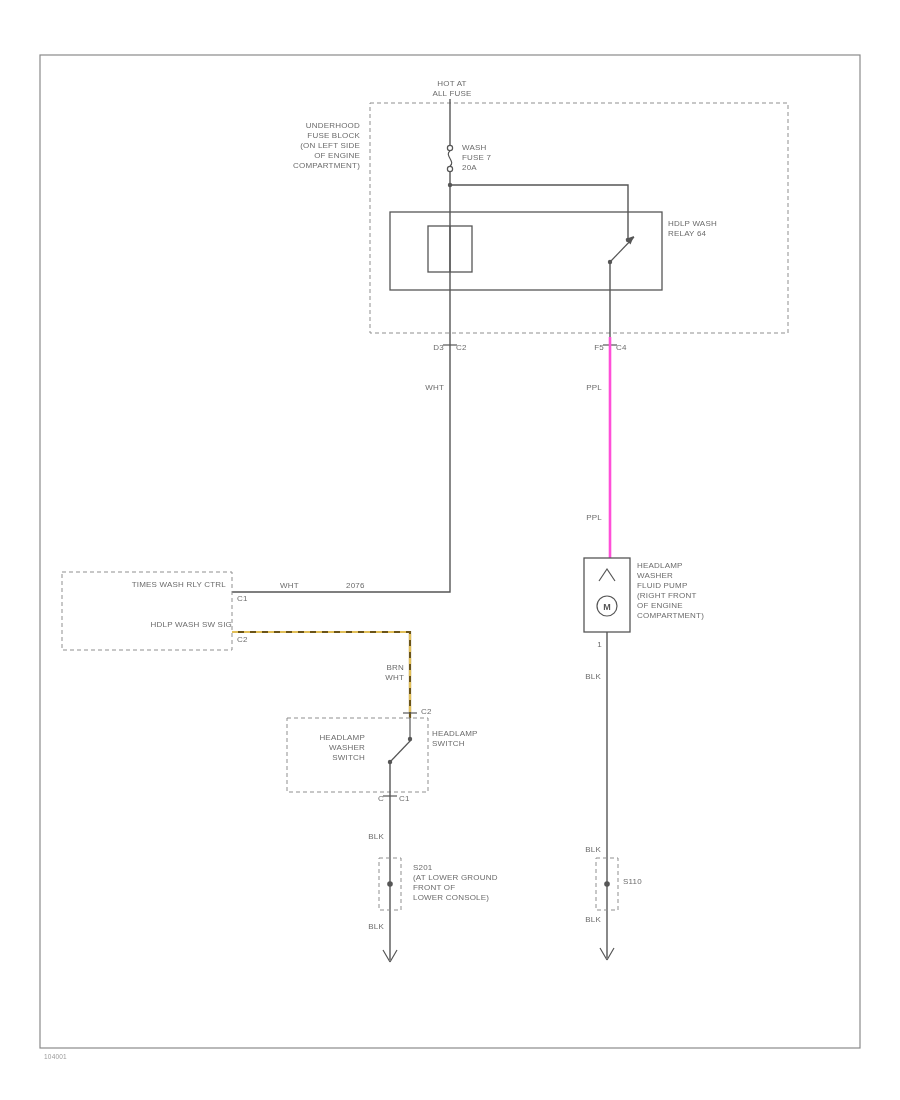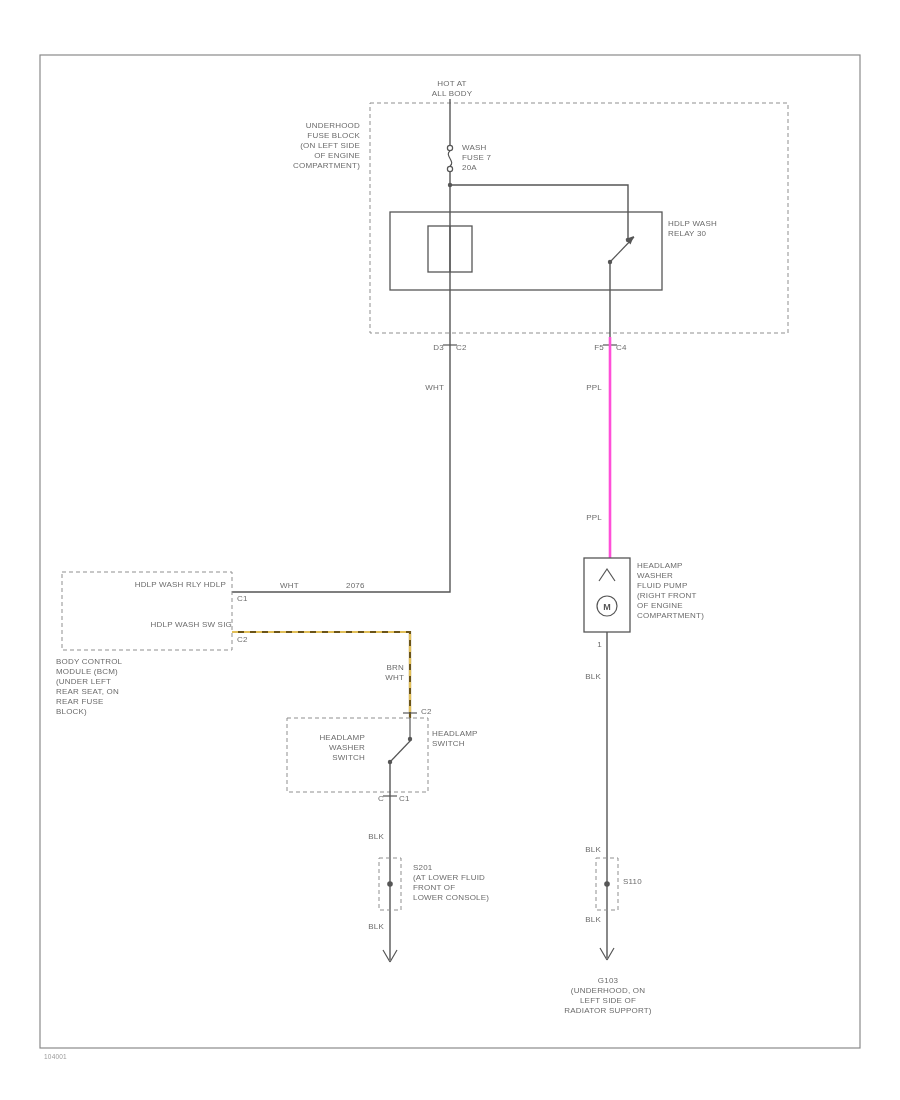--- a/index.html
+++ b/index.html
@@ -98,45 +98,45 @@
 
     <g>
       <path class="w" d="M390,792 V960"></path>
       <rect class="dashbox" x="379" y="858" width="22" height="52"></rect>
       <circle class="dot" cx="390" cy="884" r="2.8"></circle>
       <path class="w2" d="M383,950 L390,962 M397,950 L390,962"></path>
     </g>
   </svg>
 
   <div class="lbl c" style="left:410px;top:79px;width:84px">HOT AT
-ALL BODY</div>
+ALL FUSE</div>
 
   <div class="lbl r" style="left:248px;top:121px;width:112px">UNDERHOOD
 FUSE BLOCK
 (ON LEFT SIDE
 OF ENGINE
 COMPARTMENT)</div>
 
   <div class="lbl" style="left:462px;top:143px;width:52px">WASH
 FUSE 7
 20A</div>
 
   <div class="lbl" style="left:668px;top:219px;width:84px">HDLP WASH
-RELAY 30</div>
+RELAY 64</div>
 
   <div class="lbl r" style="left:420px;top:343px;width:24px">D3</div>
   <div class="lbl" style="left:456px;top:343px;width:24px">C2</div>
   <div class="lbl r" style="left:580px;top:343px;width:24px">F5</div>
   <div class="lbl" style="left:616px;top:343px;width:24px">C4</div>
 
   <div class="lbl r" style="left:412px;top:383px;width:32px">WHT</div>
   <div class="lbl r" style="left:570px;top:383px;width:32px">PPL</div>
   <div class="lbl r" style="left:570px;top:513px;width:32px">PPL</div>
 
-  <div class="lbl r" style="left:78px;top:580px;width:148px">HDLP WASH RLY HDLP</div>
+  <div class="lbl r" style="left:78px;top:580px;width:148px">TIMES WASH RLY CTRL</div>
   <div class="lbl r" style="left:84px;top:620px;width:148px">HDLP WASH SW SIG</div>
   <div class="lbl" style="left:237px;top:594px;width:22px">C1</div>
   <div class="lbl" style="left:237px;top:635px;width:22px">C2</div>
 
   <div class="lbl" style="left:280px;top:581px;width:30px">WHT</div>
   <div class="lbl" style="left:346px;top:581px;width:34px">2076</div>
 
   <div class="lbl r" style="left:372px;top:663px;width:32px">BRN
 WHT</div>
 
@@ -144,44 +144,34 @@
   <div class="lbl" style="left:432px;top:729px;width:70px">HEADLAMP
 SWITCH</div>
   <div class="lbl r" style="left:293px;top:733px;width:72px">HEADLAMP
 WASHER
 SWITCH</div>
   <div class="lbl r" style="left:368px;top:794px;width:16px">C</div>
   <div class="lbl" style="left:399px;top:794px;width:24px">C1</div>
 
   <div class="lbl r" style="left:354px;top:832px;width:30px">BLK</div>
   <div class="lbl" style="left:413px;top:863px;width:94px">S201
-(AT LOWER FLUID
+(AT LOWER GROUND
 FRONT OF
 LOWER CONSOLE)</div>
   <div class="lbl r" style="left:354px;top:922px;width:30px">BLK</div>
 
-  <div class="lbl" style="left:56px;top:657px;width:110px">BODY CONTROL
-MODULE (BCM)
-(UNDER LEFT
-REAR SEAT, ON
-REAR FUSE
-BLOCK)</div>
 
   <div class="lbl" style="left:637px;top:561px;width:92px">HEADLAMP
 WASHER
 FLUID PUMP
 (RIGHT FRONT
 OF ENGINE
 COMPARTMENT)</div>
   <div class="lbl r" style="left:588px;top:640px;width:14px">1</div>
 
   <div class="lbl r" style="left:571px;top:672px;width:30px">BLK</div>
   <div class="lbl r" style="left:571px;top:845px;width:30px">BLK</div>
   <div class="lbl" style="left:623px;top:877px;width:40px">S110</div>
   <div class="lbl r" style="left:571px;top:915px;width:30px">BLK</div>
-  <div class="lbl c" style="left:553px;top:976px;width:110px">G103
-(UNDERHOOD, ON
-LEFT SIDE OF
-RADIATOR SUPPORT)</div>
 
   <div class="lbl tiny" style="left:44px;top:1052px;width:80px">104001</div>
 
 </div>
 
 </body></html>

